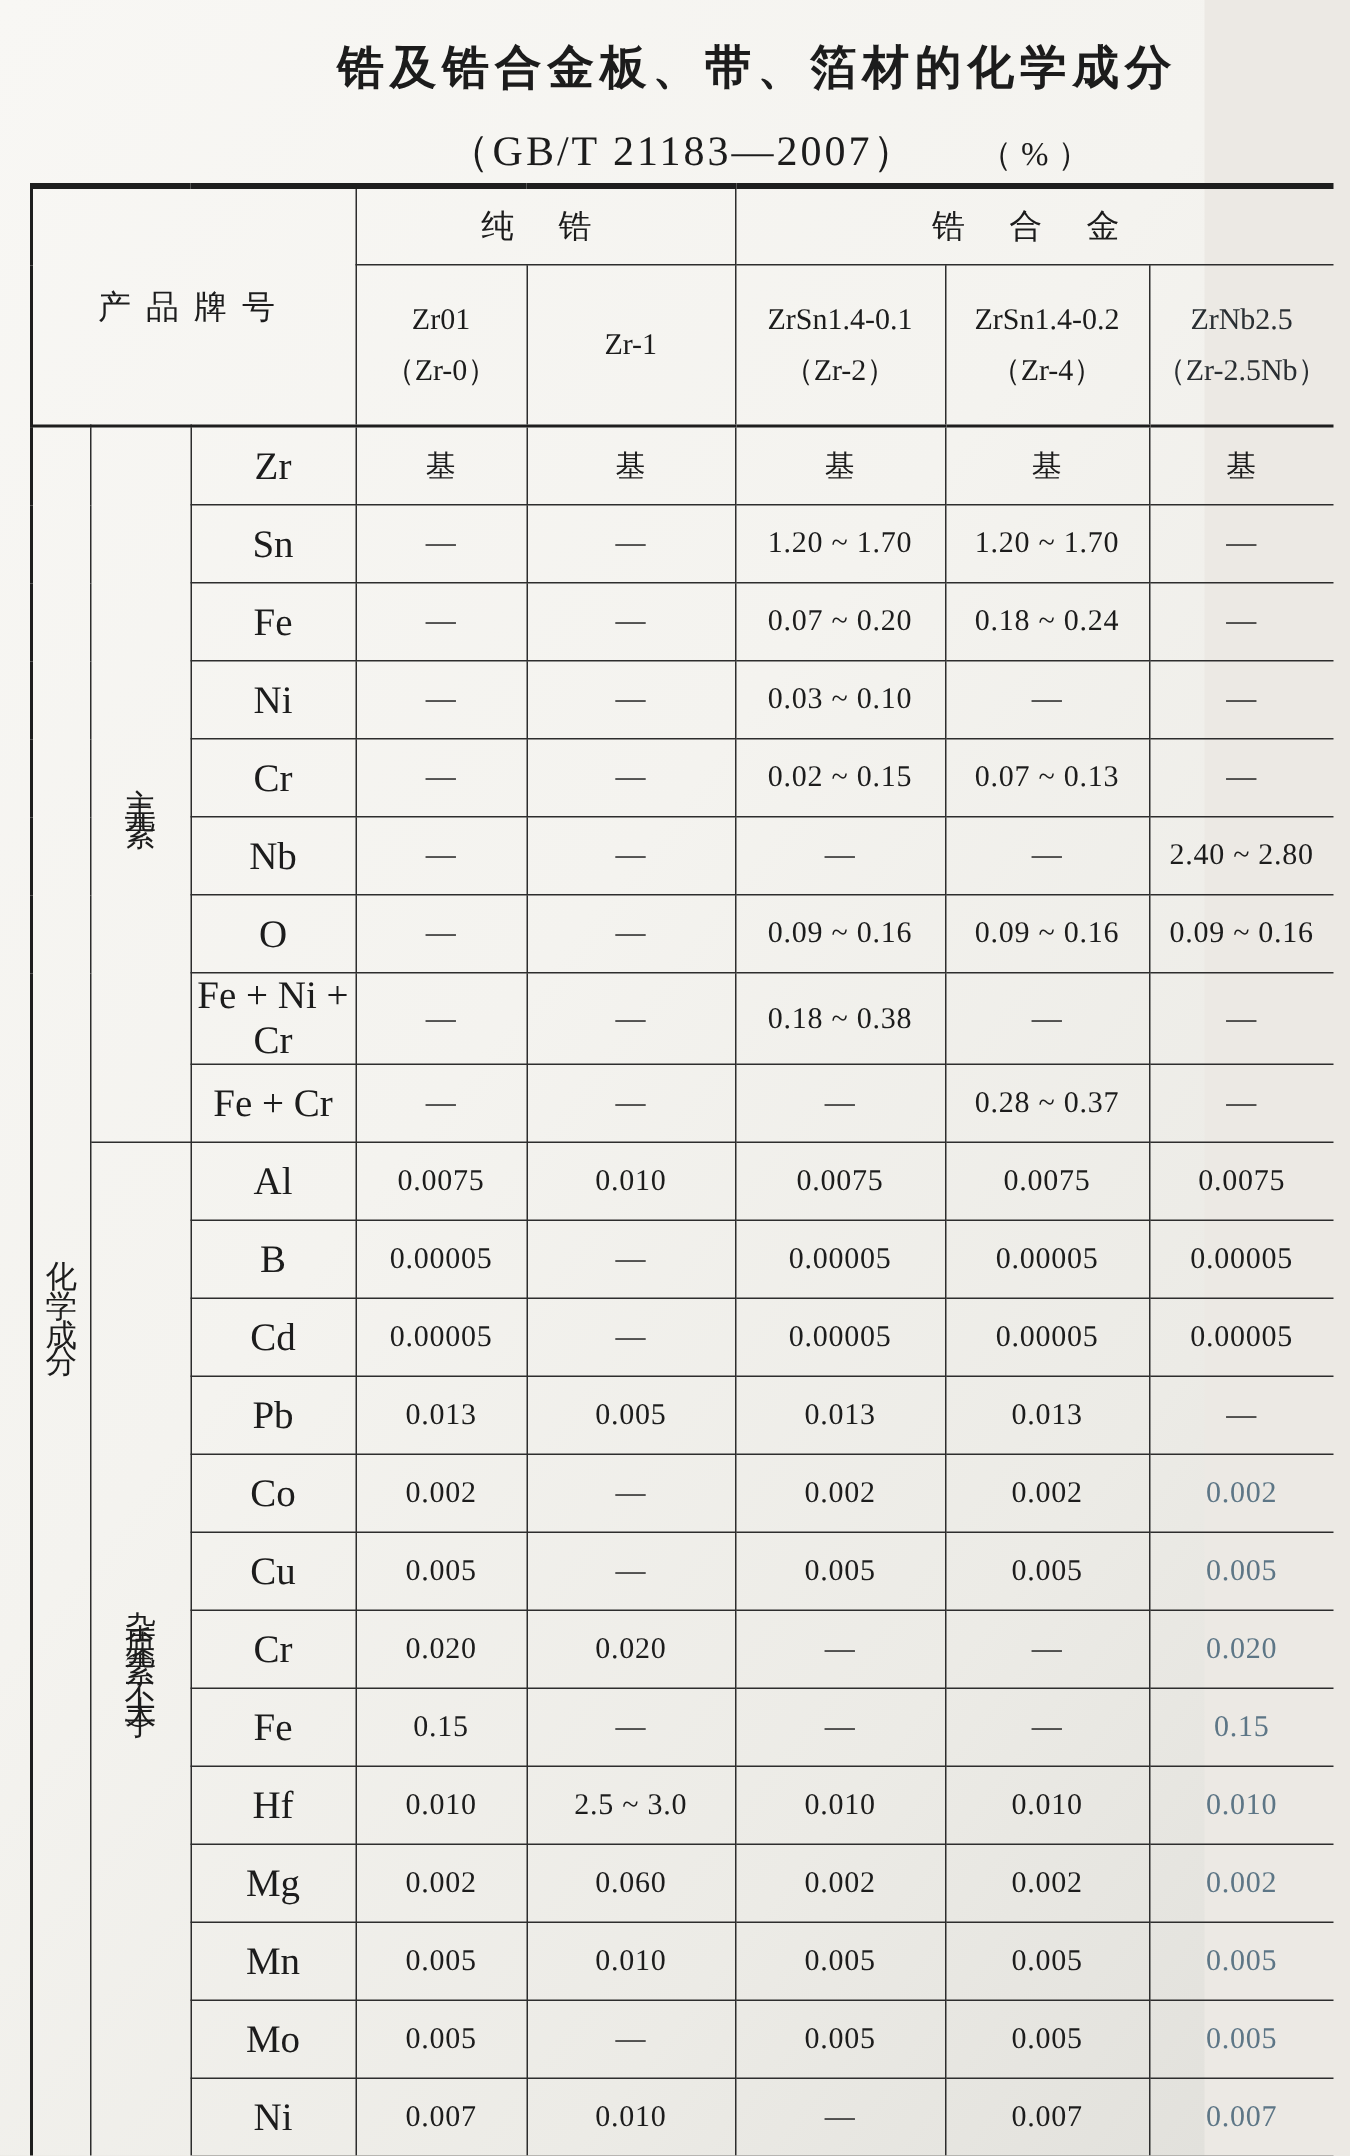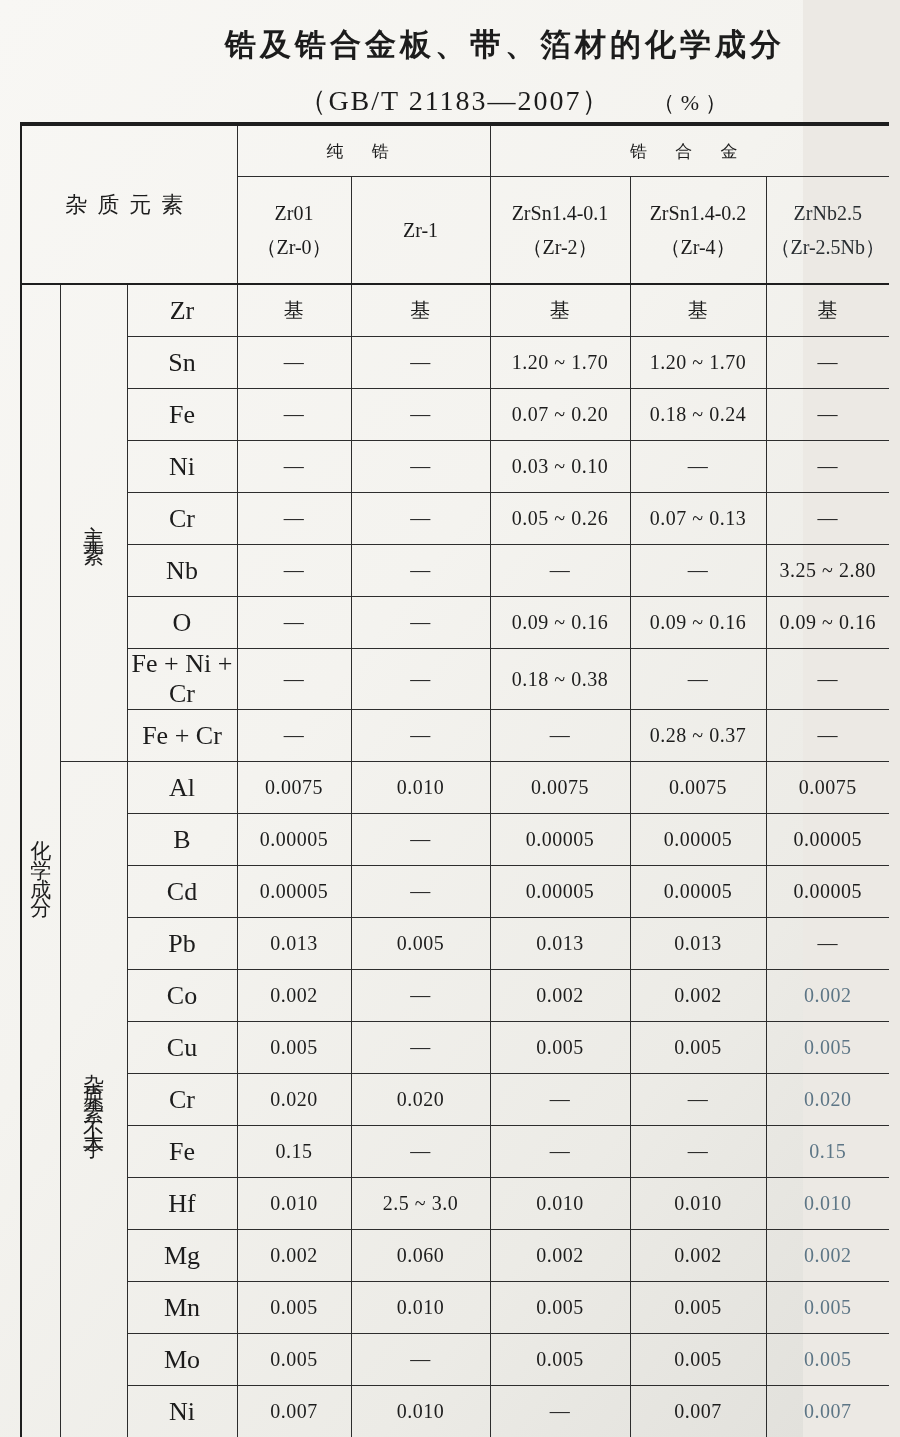--- a/index.html
+++ b/index.html
@@ -55,21 +55,21 @@
     font-weight:400;
     overflow:hidden;
   }
   
   .comp tr:first-child th{border-top:4px solid #1e1e1e;}
   .comp .edge-l{border-left:2.5px solid #1e1e1e;}
   .comp tr:last-child td{border-bottom:3.5px solid #1e1e1e;}
   .comp .edge-r{border-right:none;margin-left:44px;}
   
   .comp thead tr.hdr2 th, .comp thead th.product{border-bottom:2.6px solid #1e1e1e;}
-  .hdr1 th{height:50px;font-size:17px;letter-spacing:12px;}
+  .hdr1 th{height:50px;font-size:22px;letter-spacing:12px;}
   .hdr2 th{height:106px;font-size:20px;letter-spacing:0;}
   th.product{font-size:22px;letter-spacing:10px;}
   .hline{line-height:1.1;padding:6px 0;}
   .hline:empty{display:none;}
   .comp tbody td{height:51px;}
   td.vlabel{
     writing-mode:vertical-rl;
     text-orientation:mixed;
     letter-spacing:0.45em;
     font-size:21px;
@@ -96,21 +96,21 @@
         <col style="width:67px">
         <col style="width:110px">
       <col style="width:114px">
         <col style="width:139px">
         <col style="width:140px">
       <col style="width:136px">
         <col style="width:123px">
     </colgroup>
     <thead>
       <tr class="hdr1">
-        <th class="product edge-l" colspan="3" rowspan="2">杂质元素</th>
+        <th class="product edge-l" colspan="3" rowspan="2">产品牌号</th>
         <th colspan="2">纯  锆</th>
         <th colspan="3" class="edge-r">锆 合 金</th>
       </tr>
       <tr class="hdr2">
         <th>
           <div class="hline">Zr01</div>
           <div class="hline">（Zr-0）</div>
         </th>
         <th>
           <div class="hline">Zr-1</div>
@@ -162,31 +162,31 @@
           <td class="val">—</td>
           <td class="val">—</td>
           <td class="val">0.03 ~ 0.10</td>
           <td class="val">—</td>
           <td class="val edge-r">—</td>
         </tr>
         <tr>
           <td class="elem">Cr</td>
           <td class="val">—</td>
           <td class="val">—</td>
-          <td class="val">0.05 ~ 0.26</td>
+          <td class="val">0.02 ~ 0.15</td>
           <td class="val">0.07 ~ 0.13</td>
           <td class="val edge-r">—</td>
         </tr>
         <tr>
           <td class="elem">Nb</td>
           <td class="val">—</td>
           <td class="val">—</td>
           <td class="val">—</td>
           <td class="val">—</td>
-          <td class="val edge-r">3.25 ~ 2.80</td>
+          <td class="val edge-r">2.40 ~ 2.80</td>
         </tr>
         <tr>
           <td class="elem">O</td>
           <td class="val">—</td>
           <td class="val">—</td>
           <td class="val">0.09 ~ 0.16</td>
           <td class="val">0.09 ~ 0.16</td>
           <td class="val edge-r">0.09 ~ 0.16</td>
         </tr>
         <tr>

